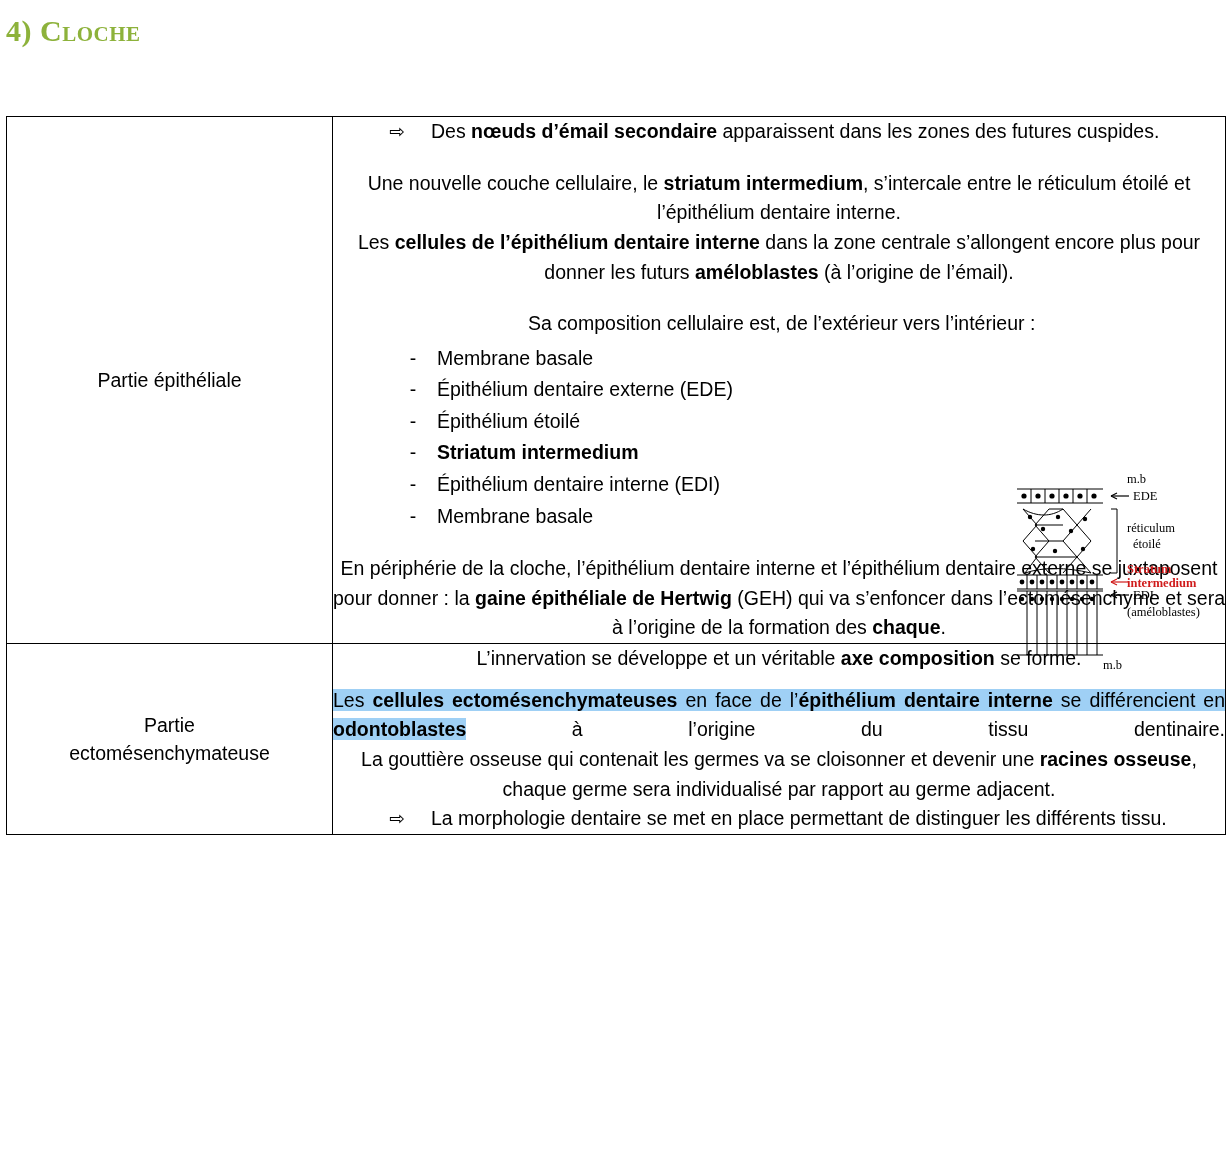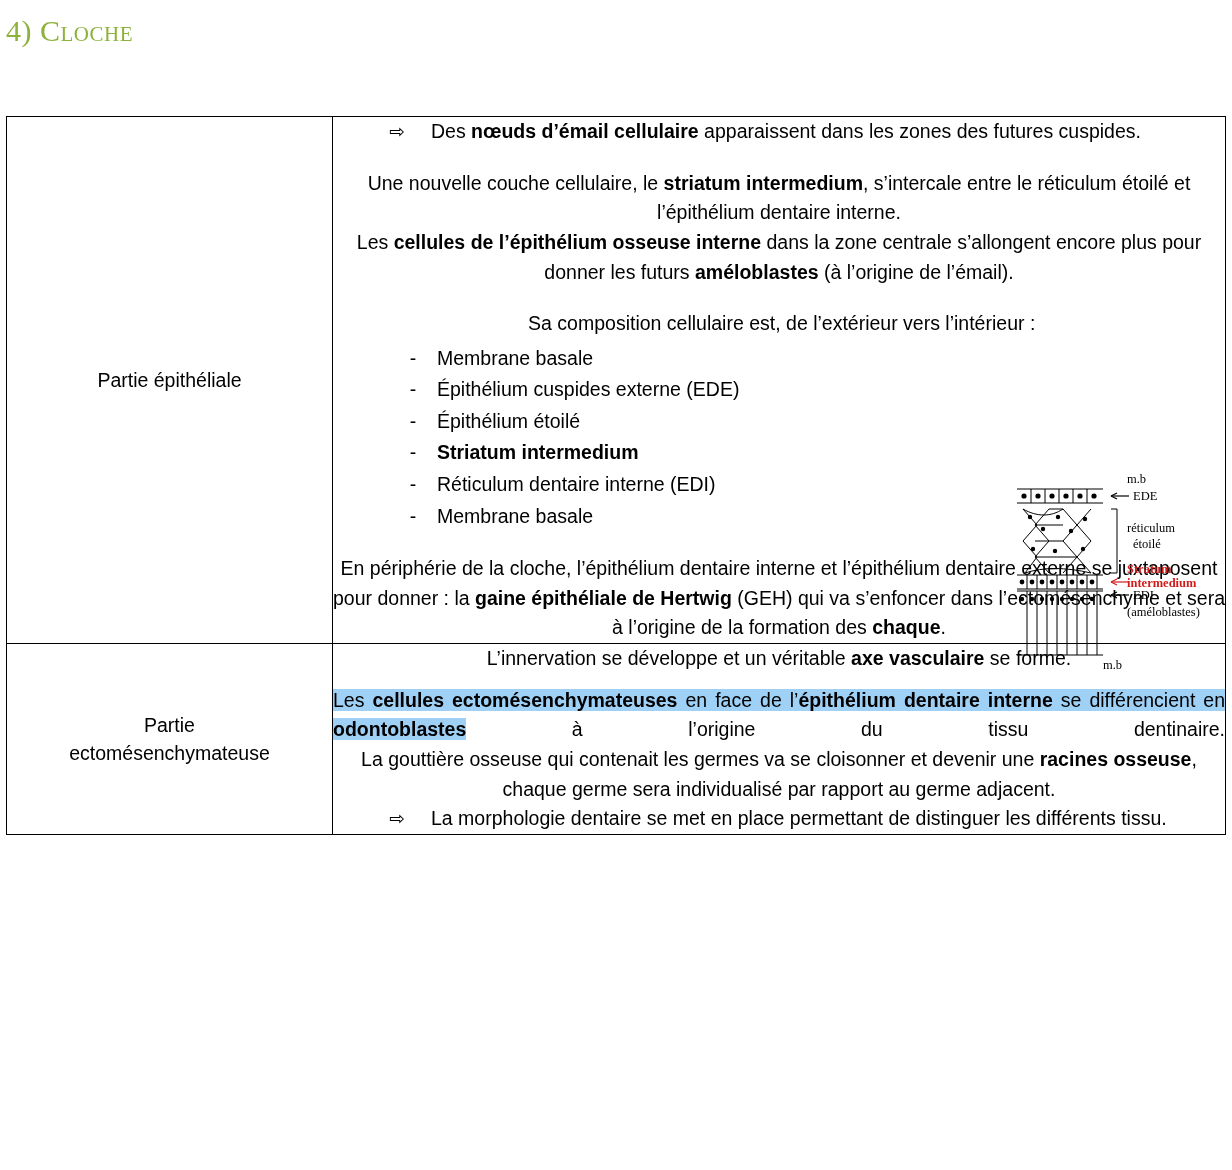--- a/index.html
+++ b/index.html
@@ -17,21 +17,21 @@
     position: relative;
     width: 1232px;
     min-height: 1170px;
     box-sizing: border-box;
     padding: 0;
   }
   .heading {
     font-family: "Liberation Serif", serif;
     color: #8db23b;
     font-size: 30px;
-    font-weight: normal;
+    font-weight: bold;
     letter-spacing: 0.5px;
     padding: 14px 0 0 6px;
     margin: 0;
   }
   .heading .num {
     font-size: 30px;
   }
   .heading .caps {
     font-variant: small-caps;
     font-size: 30px;
@@ -141,52 +141,52 @@
     <tbody>
       <tr>
         <td class="label-cell">
           <span>Partie épithéliale</span>
         </td>
         <td class="content-cell">
           <div class="epi-body">
 
             <div class="arrow-item">
               <span class="arrow">⇨</span>
-              <span class="arrow-text">Des <b>nœuds d’émail cellulaire</b> apparaissent dans les zones des futures cuspides.</span>
+              <span class="arrow-text">Des <b>nœuds d’émail secondaire</b> apparaissent dans les zones des futures cuspides.</span>
             </div>
 
             <div class="spacer"></div>
 
             <p class="para">Une nouvelle couche cellulaire, le <b>striatum intermedium</b>, s’intercale entre le réticulum étoilé et l’épithélium dentaire interne.</p>
-            <p class="para">Les <b>cellules de l’épithélium osseuse interne</b> dans la zone centrale s’allongent encore plus pour donner les futurs <b>améloblastes</b> (à l’origine de l’émail).</p>
+            <p class="para">Les <b>cellules de l’épithélium dentaire interne</b> dans la zone centrale s’allongent encore plus pour donner les futurs <b>améloblastes</b> (à l’origine de l’émail).</p>
 
             <div class="spacer"></div>
 
             <p class="para">&nbsp;Sa composition cellulaire est, de l’extérieur vers l’intérieur :</p>
 
             <ul class="dashlist">
               <li>
                   <span class="dash">-</span>
                   <span>Membrane basale</span>
                 </li>
               <li>
                   <span class="dash">-</span>
-                  <span>Épithélium cuspides externe (EDE)</span>
+                  <span>Épithélium dentaire externe (EDE)</span>
                 </li>
               <li>
                   <span class="dash">-</span>
                   <span>Épithélium étoilé</span>
                 </li>
               <li>
                   <span class="dash">-</span>
                   <b>Striatum intermedium</b>
                 </li>
               <li>
                   <span class="dash">-</span>
-                  <span>Réticulum dentaire interne (EDI)</span>
+                  <span>Épithélium dentaire interne (EDI)</span>
                 </li>
               <li>
                   <span class="dash">-</span>
                   <span>Membrane basale</span>
                 </li>
             </ul>
 
             <div class="spacer"></div>
 
             <p class="para">En périphérie de la cloche, l’épithélium dentaire interne et l’épithélium dentaire externe se juxtaposent pour donner : la <b>gaine épithéliale de Hertwig</b> (GEH) qui va s’enfoncer dans l’ectomésenchyme et sera à l’origine de la formation des <b>chaque</b>.</p>
@@ -286,21 +286,21 @@
           </div>
         </td>
       </tr>
 
       <tr>
         <td class="label-cell">
           <div>Partie</div>
           <div>ectomésenchymateuse</div>
         </td>
         <td class="content-cell">
-          <p class="para">L’innervation se développe et un véritable <b>axe vasculaire</b> se forme.</p>
+          <p class="para">L’innervation se développe et un véritable <b>axe composition</b> se forme.</p>
           <p class="para justify-stretch"><span class="hl">Les <b>cellules ectomésenchymateuses</b> en face de l’<b>épithélium dentaire interne</b> se différencient en <b>odontoblastes</b></span> à l’origine du tissu dentinaire.</p>
           <p class="para">La gouttière osseuse qui contenait les germes va se cloisonner et devenir une <b>racines osseuse</b>, chaque germe sera individualisé par rapport au germe adjacent.</p>
           <div class="arrow-item">
             <span class="arrow">⇨</span>
             <span class="arrow-text">La morphologie dentaire se met en place permettant de distinguer les différents tissu.</span>
           </div>
         </td>
       </tr>
     </tbody>
   </table>

